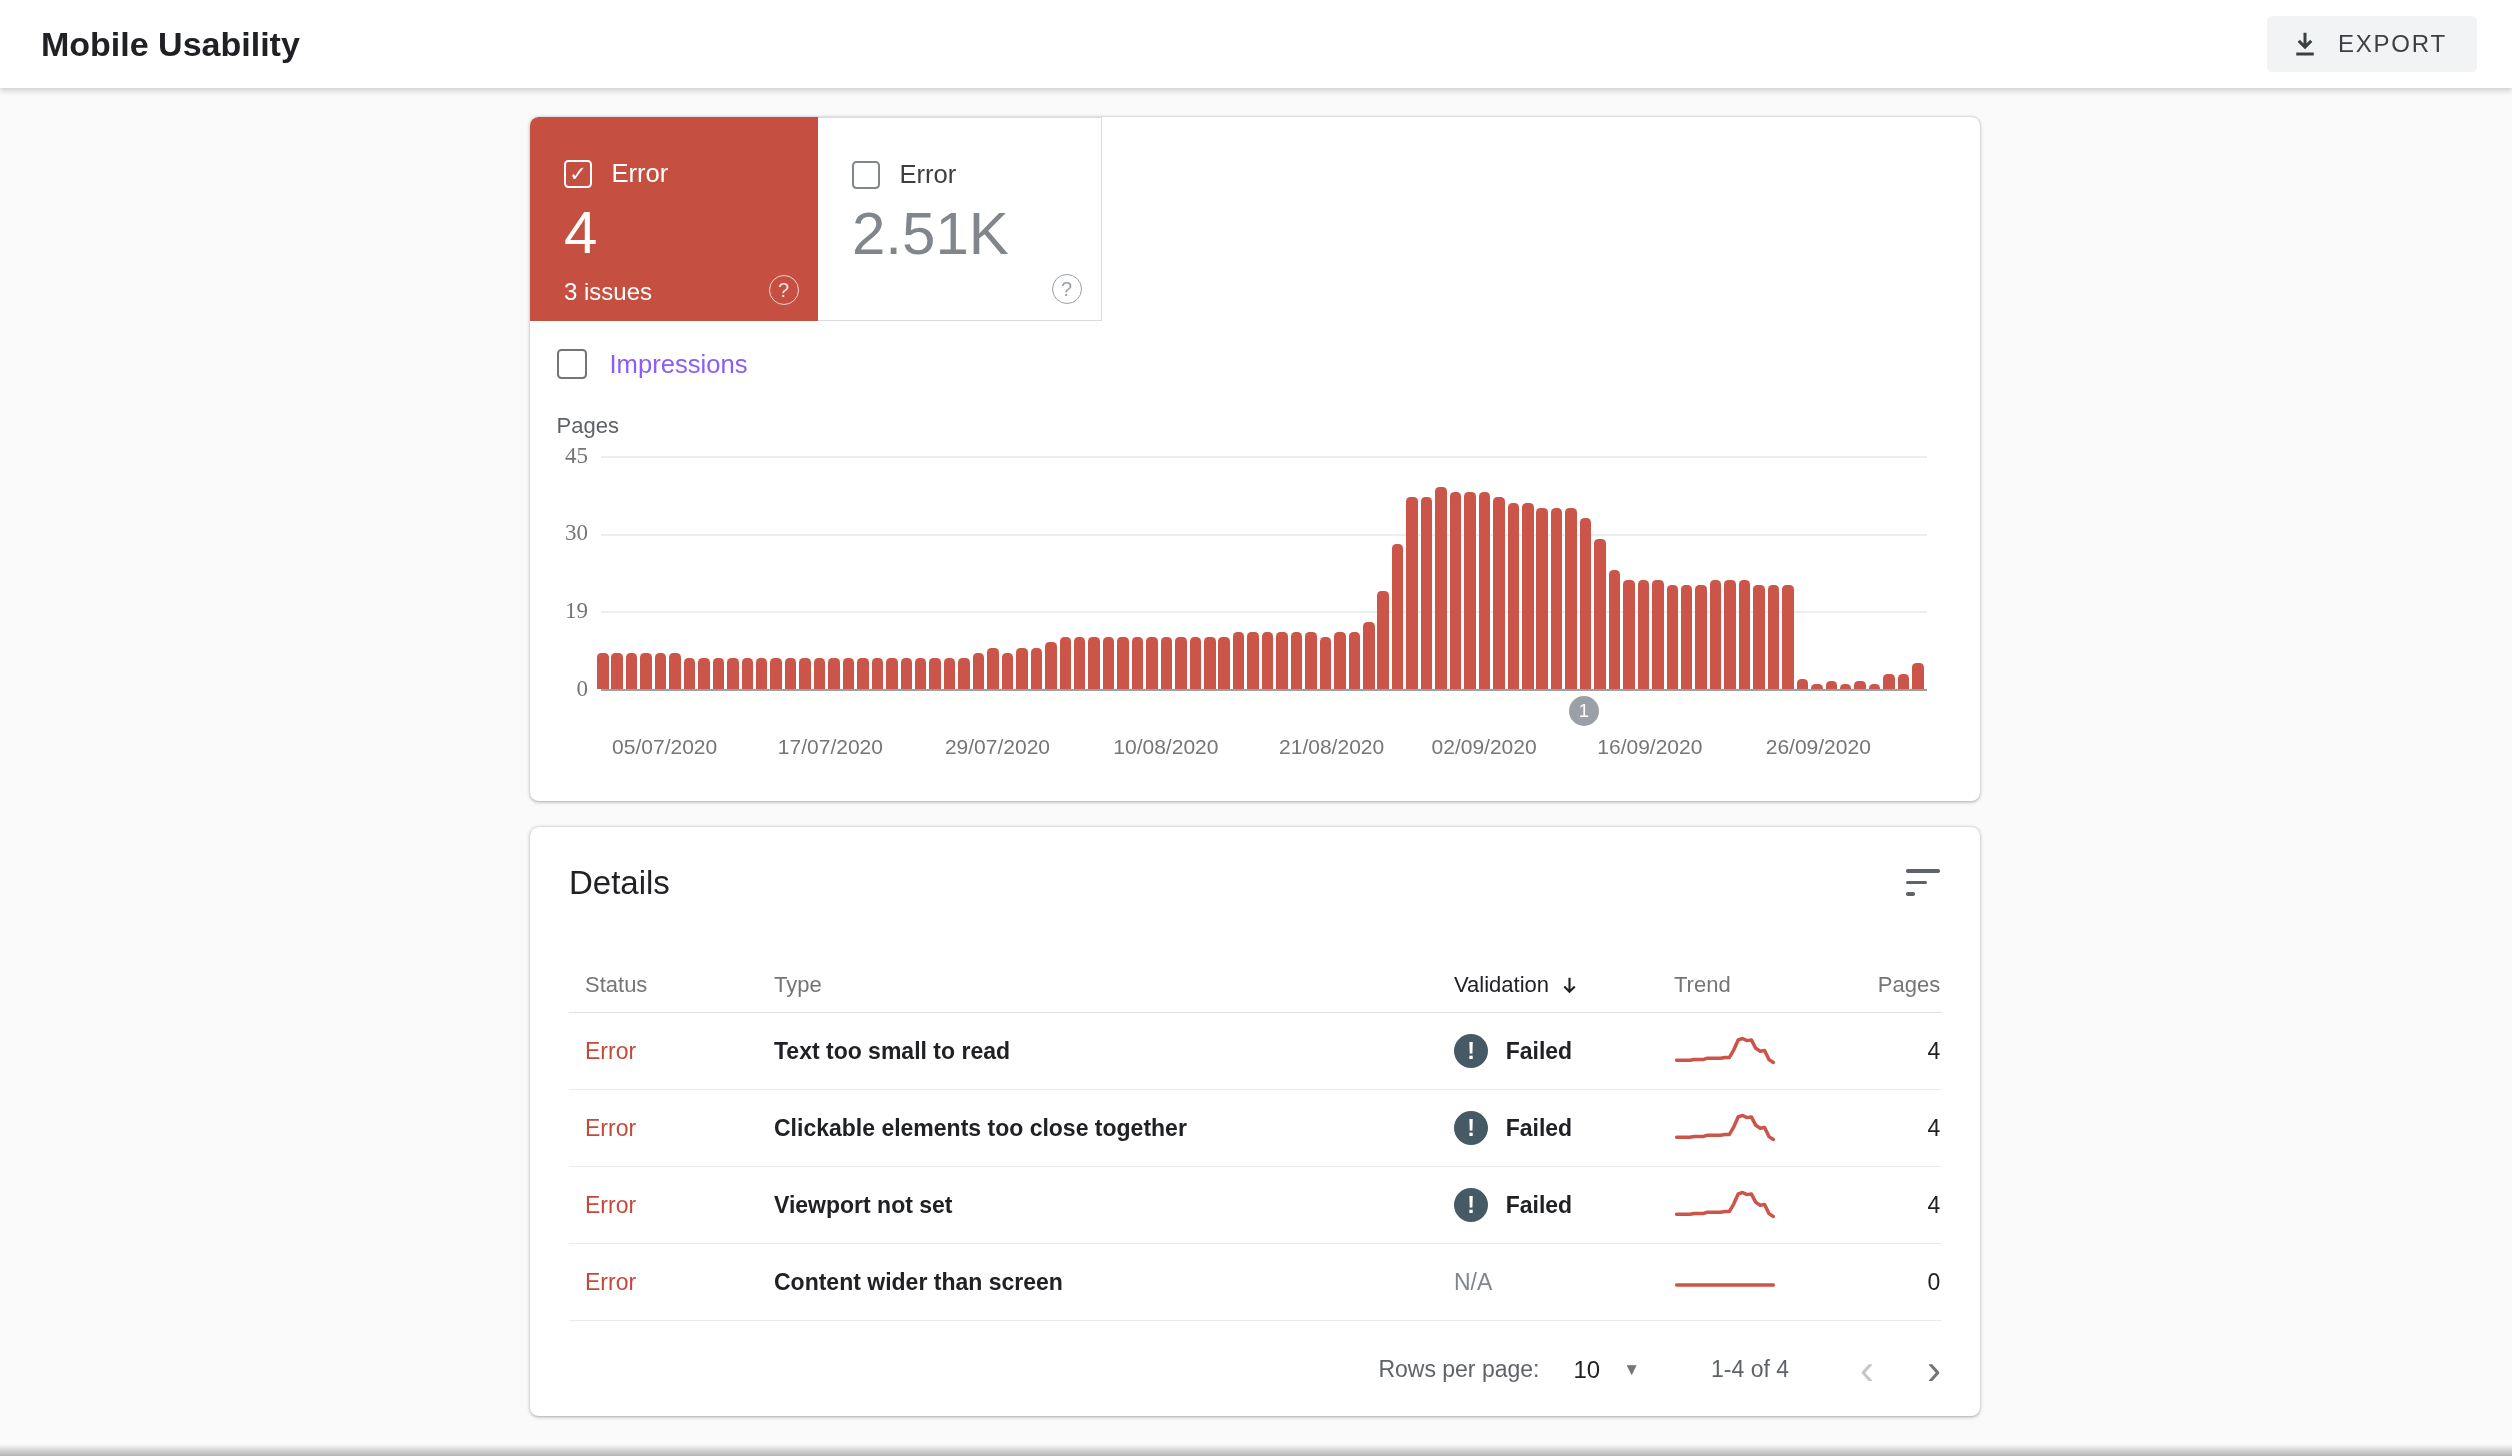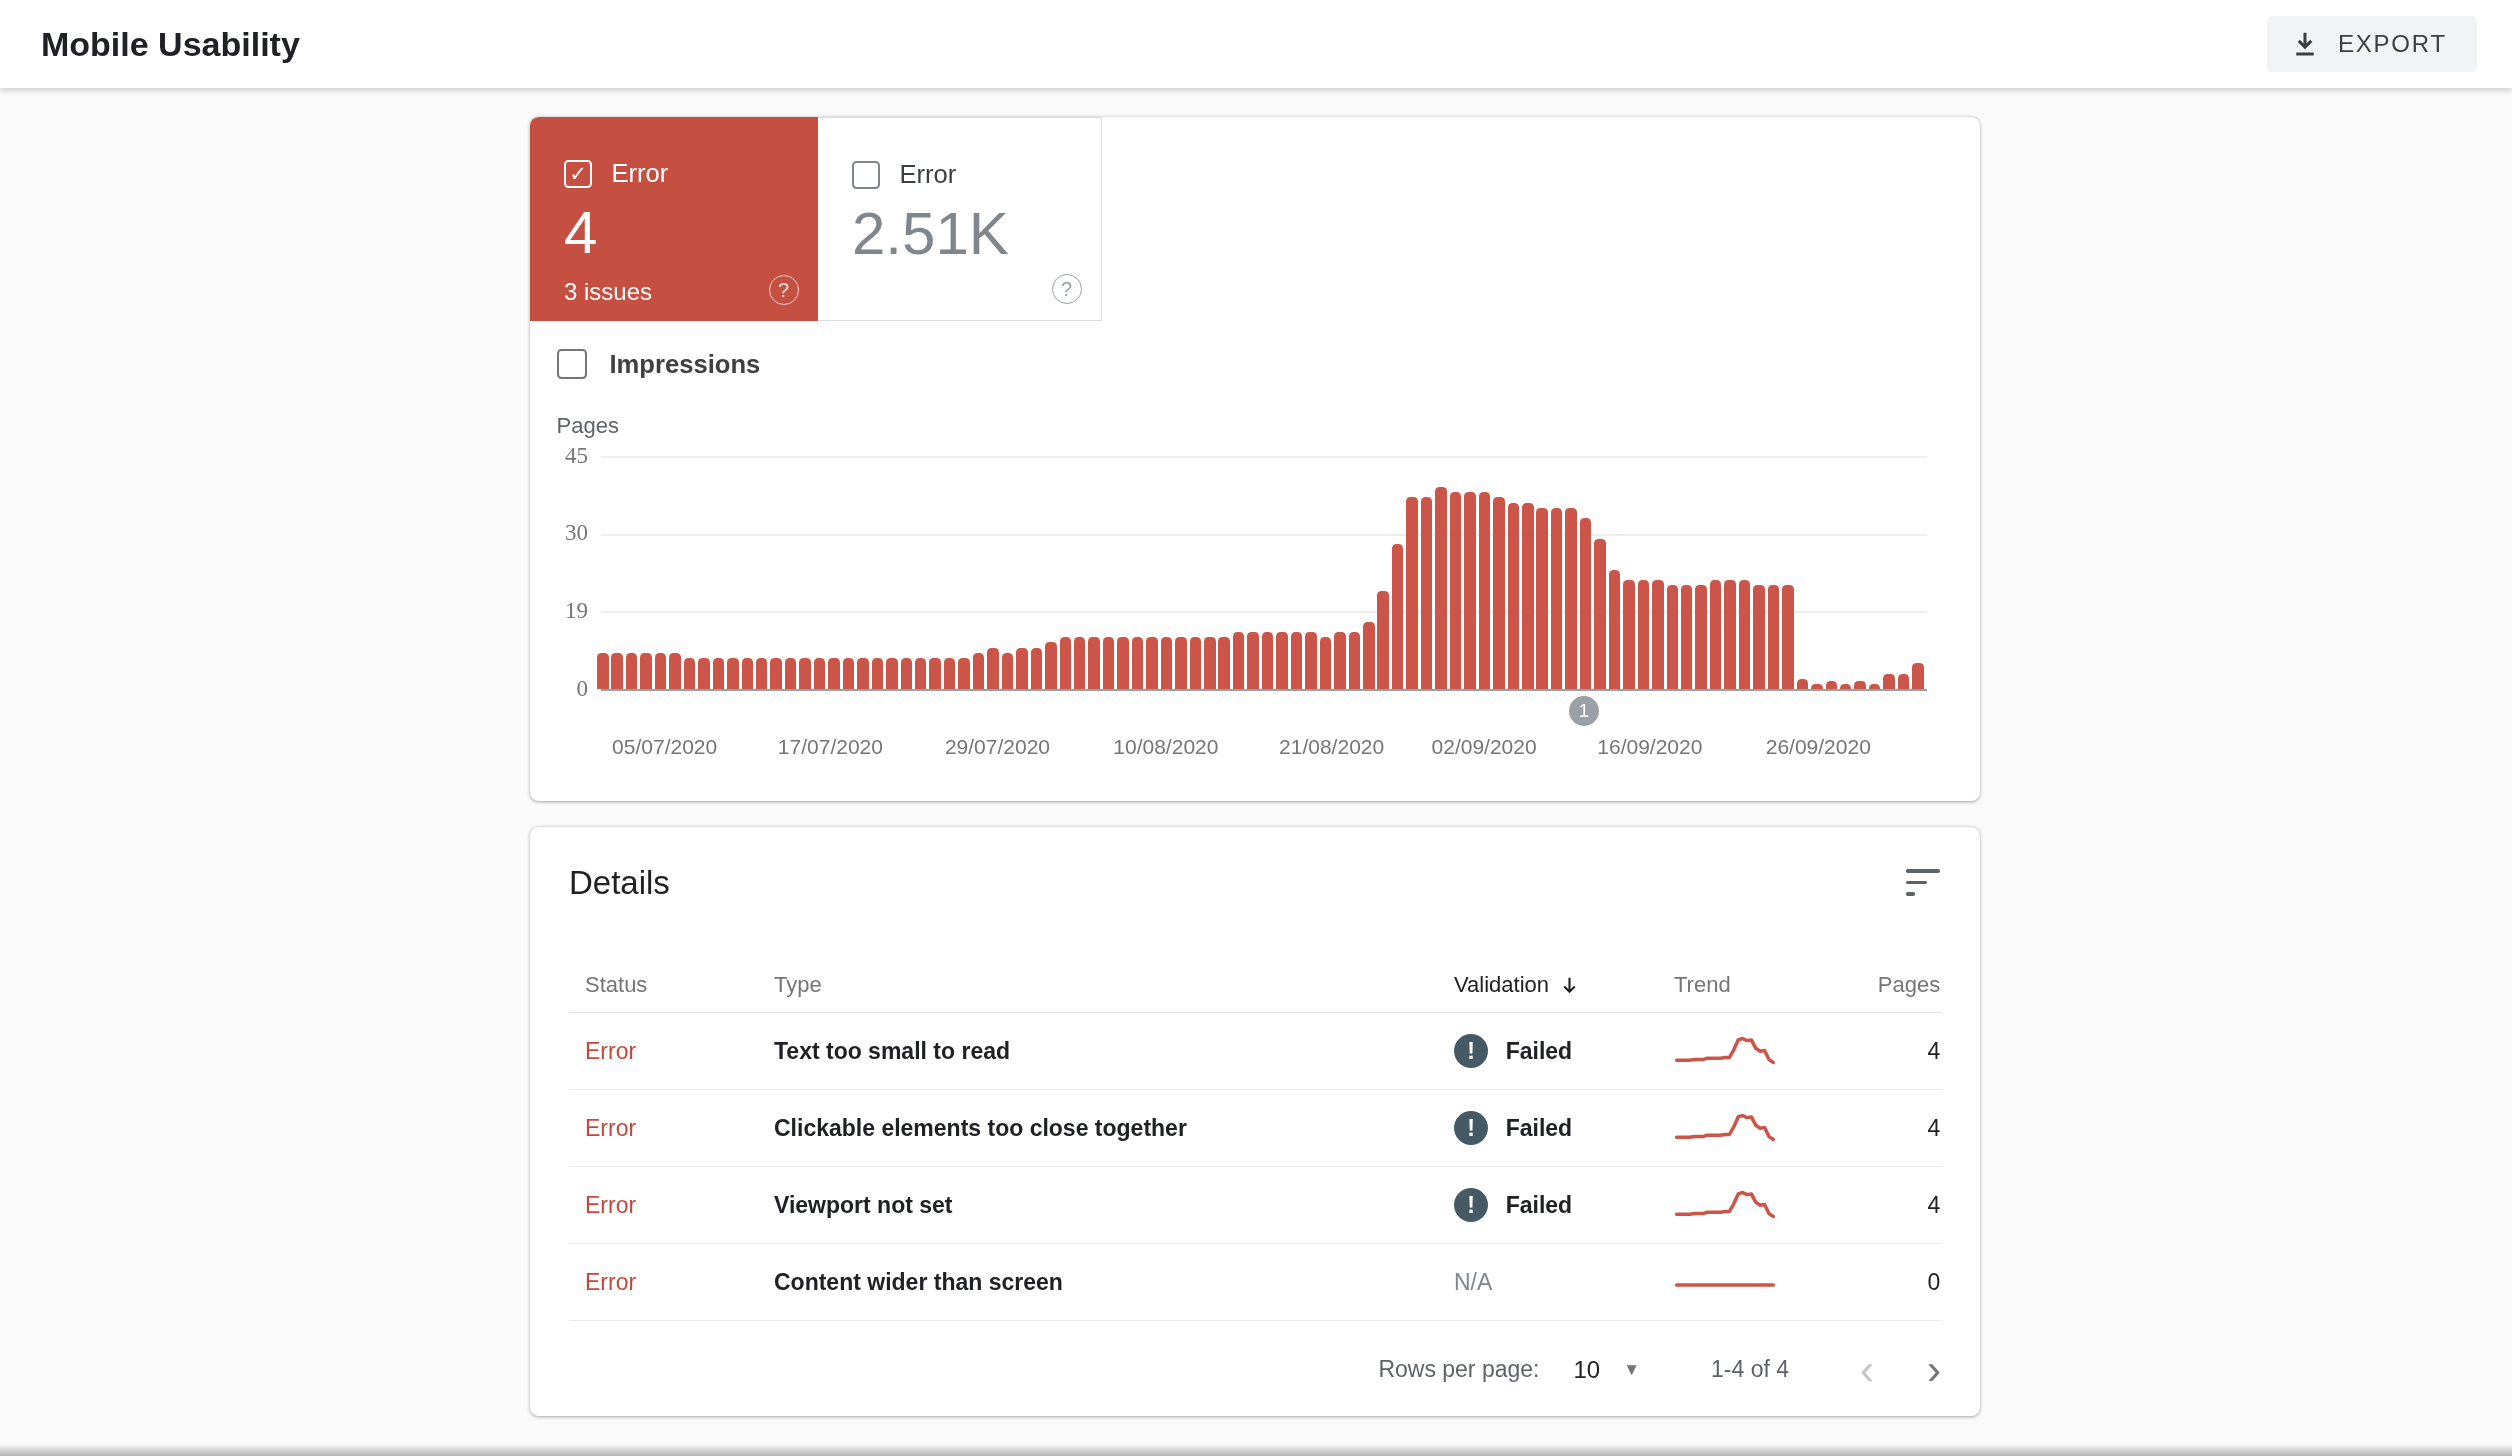--- a/index.html
+++ b/index.html
@@ -36,21 +36,21 @@
   .tile-valid .tile-count { color:#80868b; }
   .tile-issues { position:absolute; left:34px; top:161px; font-size:24px; }
   .help { position:absolute; right:19.4px; bottom:16px; width:30px; height:30px; border-radius:50%;
           display:flex; align-items:center; justify-content:center; font-size:20px; cursor:pointer;
           border:1.8px solid rgba(255,255,255,.75); color:rgba(255,255,255,.85); }
   .help-gray { border-color:#9aa0a6; color:#9aa0a6; }
 
   
   .impressions-row { position:absolute; left:26.5px; top:232px; display:flex; align-items:center; gap:23px; }
   .cbx-imp { width:30px; height:30px; border:2.6px solid #757575; border-radius:4.4px; background:#fff; cursor:pointer; }
-  .impressions-label { font-size:25.6px; color:#404040;font-weight:bold; }
+  .impressions-label { font-size:25.6px; color:#8b5cf6; }
 
   
   .ylabel { position:absolute; left:26.5px; top:296px; font-size:22px; color:#5f6368; }
   .gridline { position:absolute; left:71px; width:1326px; height:1.8px; background:#eceeef; }
   .gridline.zero { background:#9aa0a6; }
   .ytick { position:absolute; left:0; width:58px; text-align:right; font-size:23px; color:#757575;font-family:Liberation Serif, serif; }
   #chart-bars { position:absolute; left:67px; top:339px; width:1328px; height:233px;
                 display:flex; align-items:flex-end; justify-content:space-between; }
   .bar { width:11.5px; background:#ca5548; border-radius:4.4px 4.4px 0 0; }
   .marker { position:absolute; top:579px; width:30px; height:30px; margin-left:-15px; border-radius:50%;

